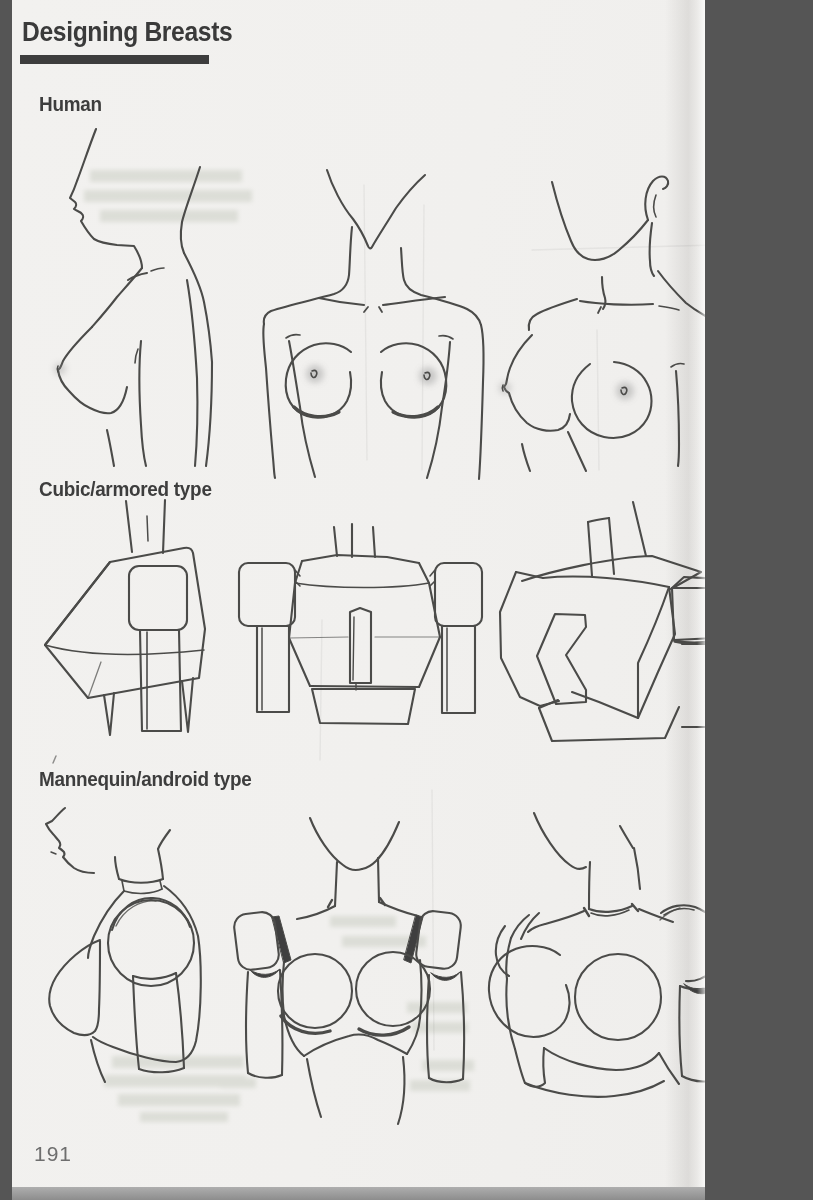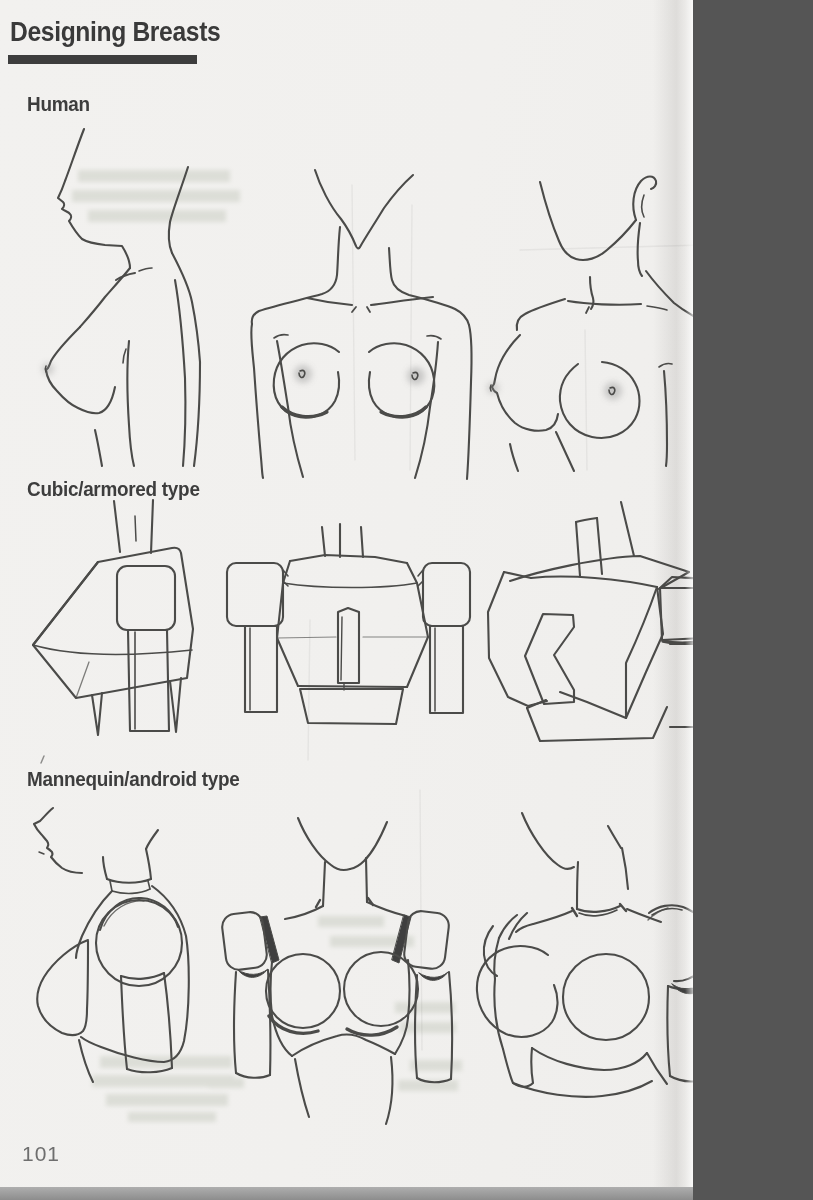--- a/index.html
+++ b/index.html
@@ -1,18 +1,18 @@
 <!DOCTYPE html>
 <html><head>
 <meta charset="utf-8">
 <style>
   html,body{margin:0;padding:0;background:#555;}
   .page{position:relative;width:693px;height:1200px;overflow:hidden;
         background:linear-gradient(100deg,#f2f1ef 0%,#f1f0ee 55%,#efeeec 100%);
-        font-family:"Liberation Sans", sans-serif;}
+        font-family:"Liberation Sans", sans-serif;margin-left:12px;}
   .t-title{position:absolute;left:10px;top:16px;margin:0;font-size:28px;font-weight:bold;
            color:#3a3a3a;letter-spacing:-.4px;transform:scaleX(.88);transform-origin:0 50%;white-space:nowrap;}
   .title-rule{position:absolute;left:8px;top:55px;width:189px;height:9px;background:#3d3d3d;}
   .sec{position:absolute;margin:0;font-size:21px;font-weight:bold;color:#3d3d3d;
        letter-spacing:-.3px;transform:scaleX(.9);transform-origin:0 50%;white-space:nowrap;}
   .s1{left:27px;top:92px;}
   .s2{left:27px;top:477px;}
   .s3{left:27px;top:767px;}
   .pagenum{position:absolute;left:22px;top:1142px;font-size:21px;color:#6e6e6e;letter-spacing:1px;}
   svg.art{position:absolute;left:0;top:0;}
@@ -277,17 +277,17 @@
       <path d="M670,1076 C682,1083 700,1083 712,1078"></path>
       <path d="M668,986 C680,991 698,990 710,983"></path>
       <path d="M672,984 C684,992 698,992 708,984 C699,997 681,997 672,984 Z" fill="#3f3f3f" stroke-width="1"></path>
       <path d="M532,1048 C552,1062 580,1069 604,1070 C624,1070 639,1063 647,1053"></path>
       <path d="M503,1049 C507,1065 510,1076 513,1083 C520,1088 528,1088 533,1083 C531,1071 531,1058 532,1048"></path>
       <path d="M513,1083 C540,1094 575,1099 602,1096 C622,1094 640,1088 652,1081"></path>
       <path d="M647,1053 C654,1066 661,1076 667,1084"></path>
     </g>
   </svg>
 
-  <div class="pagenum">101</div>
+  <div class="pagenum">191</div>
 
   <div class="edge-right"></div>
   <div class="edge-bottom"></div>
 </div>
 
 </body></html>

